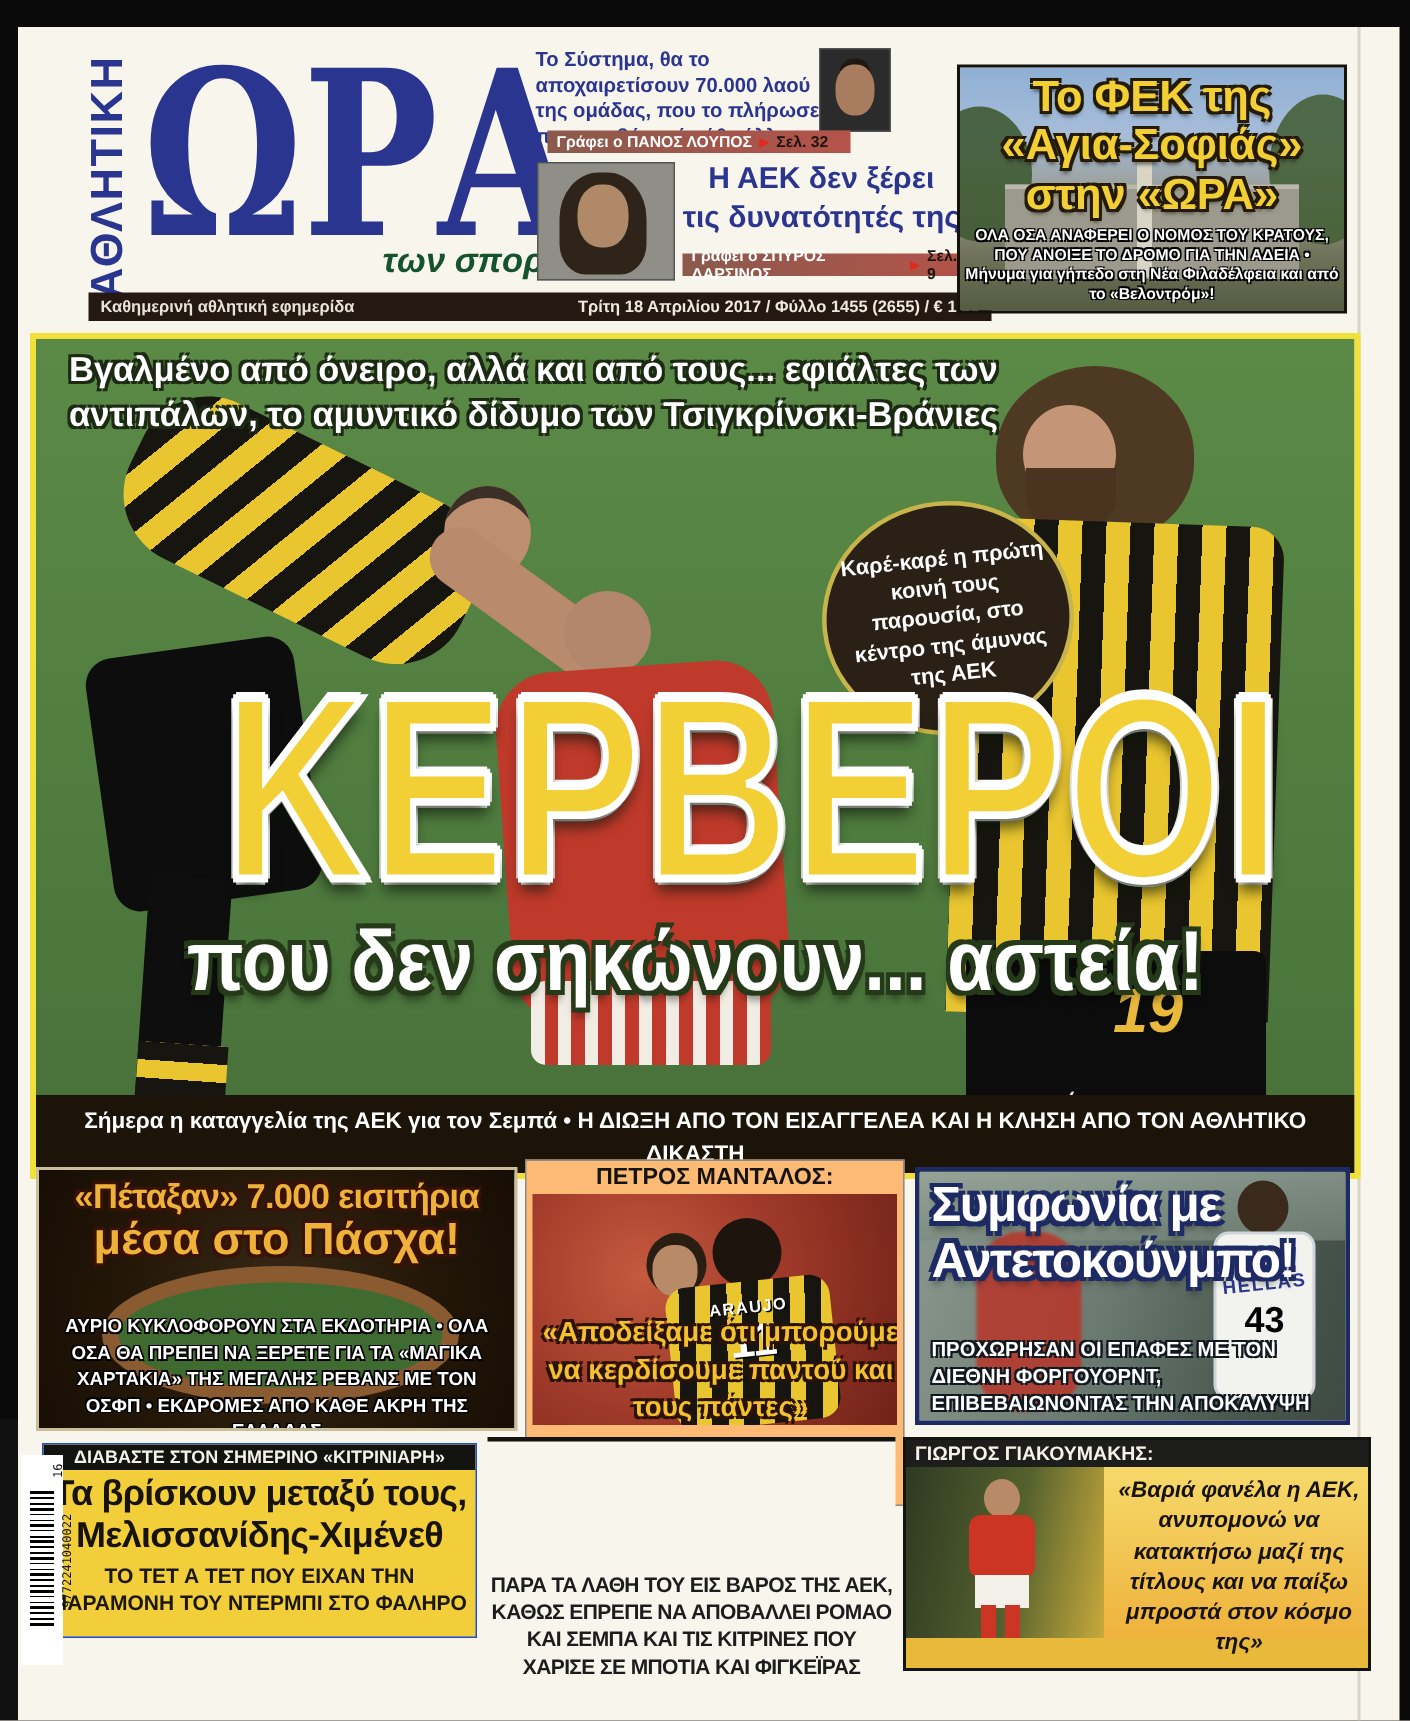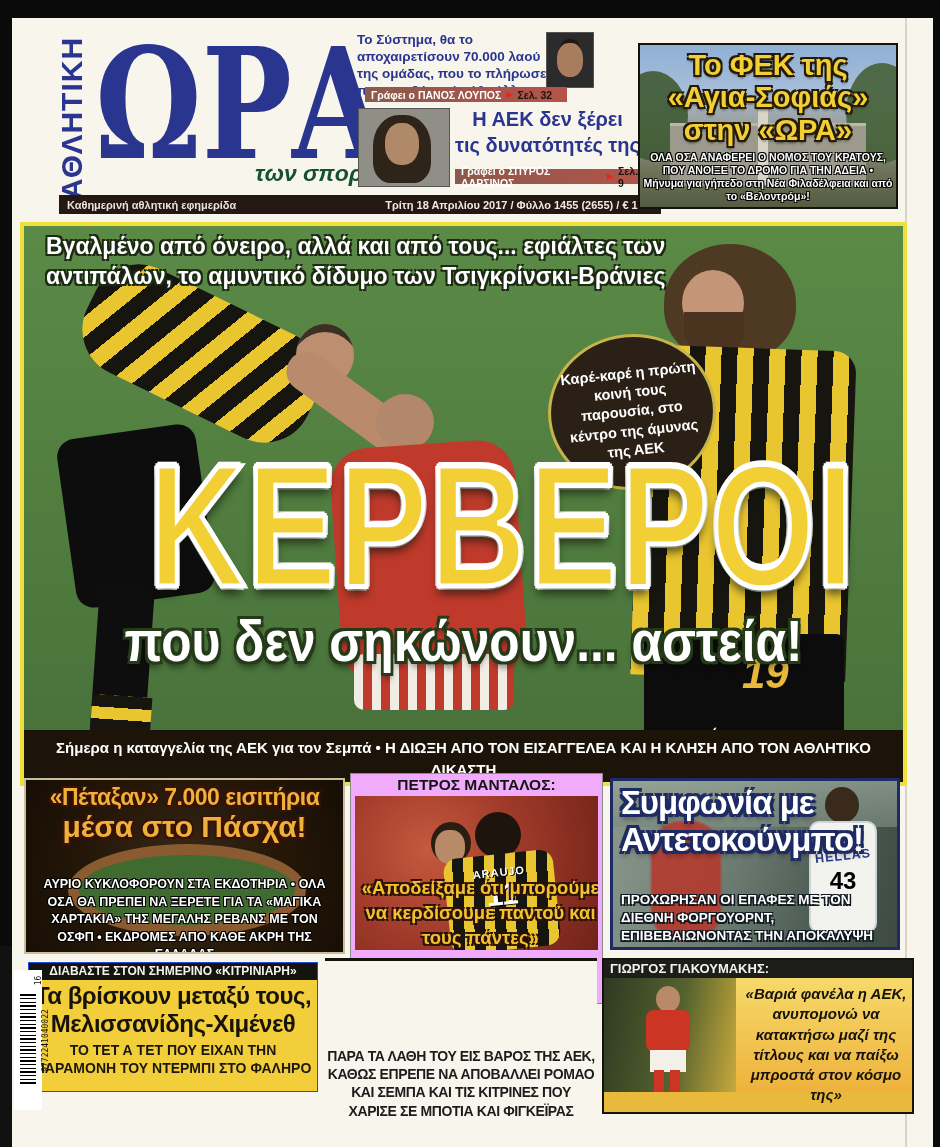--- a/index.html
+++ b/index.html
@@ -99,21 +99,21 @@
   .tickets{left:12px;top:760px;width:321px;height:176px;border:2px solid #c9bd9a;box-sizing:border-box;overflow:hidden;
     background:radial-gradient(circle at 50% 55%, #3a2a18 0%, #241708 55%, #160d04 100%);}
   .pitch{left:42px;top:64px;width:238px;height:92px;border-radius:50%;background:#3f6b31;border:11px solid #8a5a30;box-sizing:border-box;}
   .tickets-title{left:0;top:4px;width:100%;text-align:center;color:#eeb23a;font-weight:bold;line-height:1.15;
     text-shadow:-2px -2px 0 #3a1205,2px -2px 0 #3a1205,-2px 2px 0 #3a1205,2px 2px 0 #3a1205;}
   .tt1{font-size:23px;letter-spacing:-0.5px;}
   .tt2{font-size:30px;}
   .tickets-cap{left:6px;top:96px;width:305px;text-align:center;color:#fff;font-size:12.5px;font-weight:bold;line-height:1.4;
     text-shadow:-1px -1px 0 #000,1px -1px 0 #000,-1px 1px 0 #000,1px 1px 0 #000;}
 
-  .mantalos{left:338px;top:755px;width:253px;height:231px;border:1px solid #8a8a8a;background:#f0abfc;box-sizing:border-box;overflow:hidden;}
+  .mantalos{left:338px;top:755px;width:253px;height:231px;border:1px solid #8a8a8a;background:#fdba74;box-sizing:border-box;overflow:hidden;}
   .mant-header{left:0;top:2px;width:100%;text-align:center;color:#141414;font-size:15.5px;font-weight:bold;}
   .mant-photo{left:4px;top:22px;width:243px;height:154px;overflow:hidden;
     background:radial-gradient(circle at 30% 35%, #c45a3e 0%, #a03a2a 45%, #702218 100%);}
   .mh1{left:76px;top:26px;width:40px;height:42px;border-radius:50%;background:#2a1d12;}
   .mface{left:80px;top:34px;width:30px;height:34px;border-radius:45%;background:#b98a68;}
   .mh2{left:120px;top:16px;width:46px;height:46px;border-radius:50%;background:#1d150d;}
   .mtorso{left:92px;top:58px;width:110px;height:96px;border-radius:14px;transform:rotate(-6deg);
     background:repeating-linear-gradient(95deg,#e9c52f 0 10px,#17150f 10px 21px);}
   .mname{left:8px;top:12px;width:94px;text-align:center;color:#fff;font-size:11px;font-weight:bold;letter-spacing:1px;
     text-shadow:1px 1px 0 #000;}

